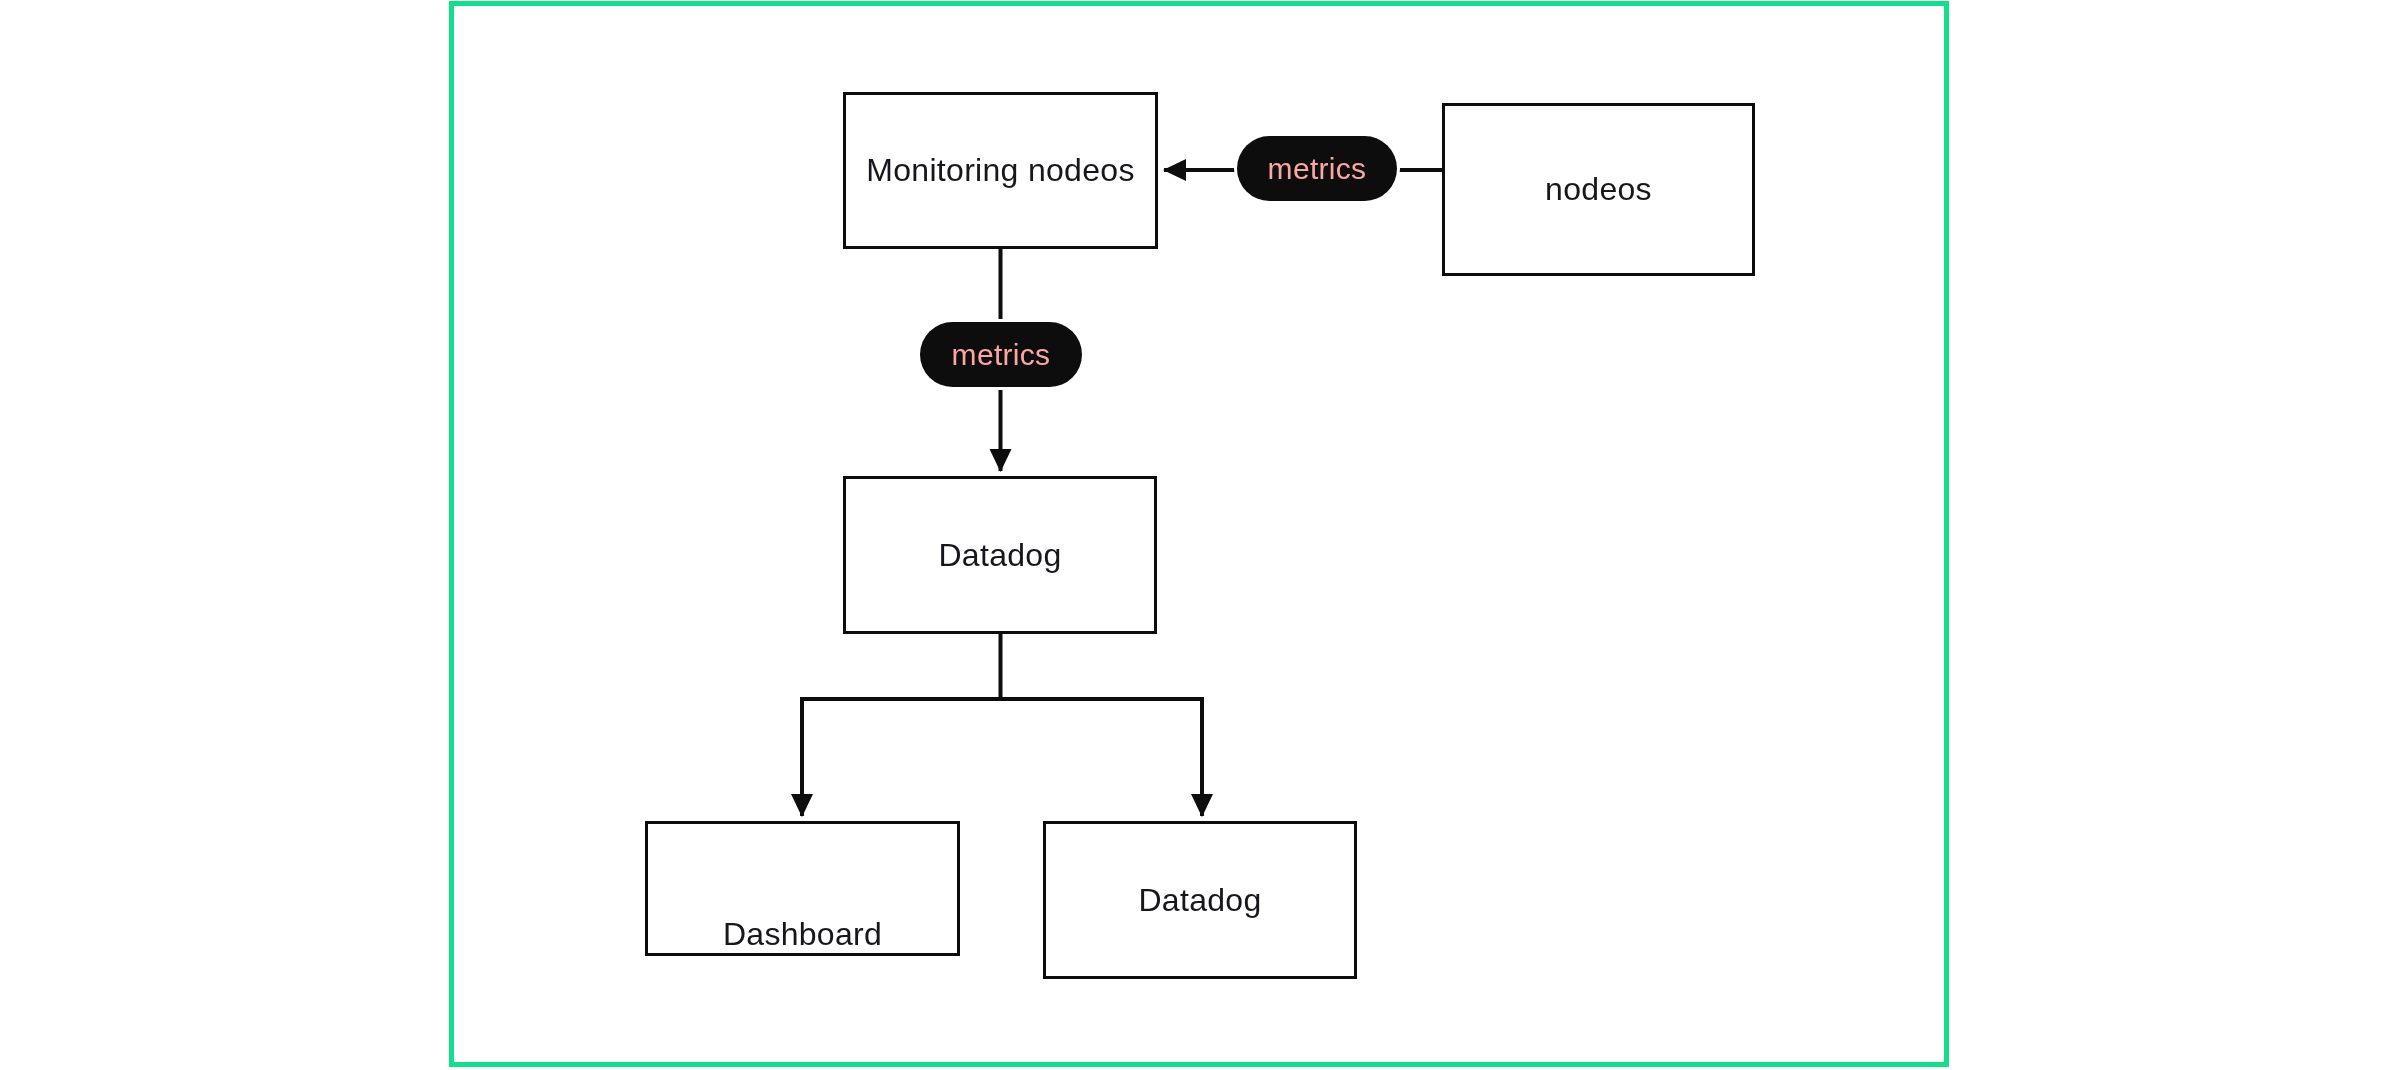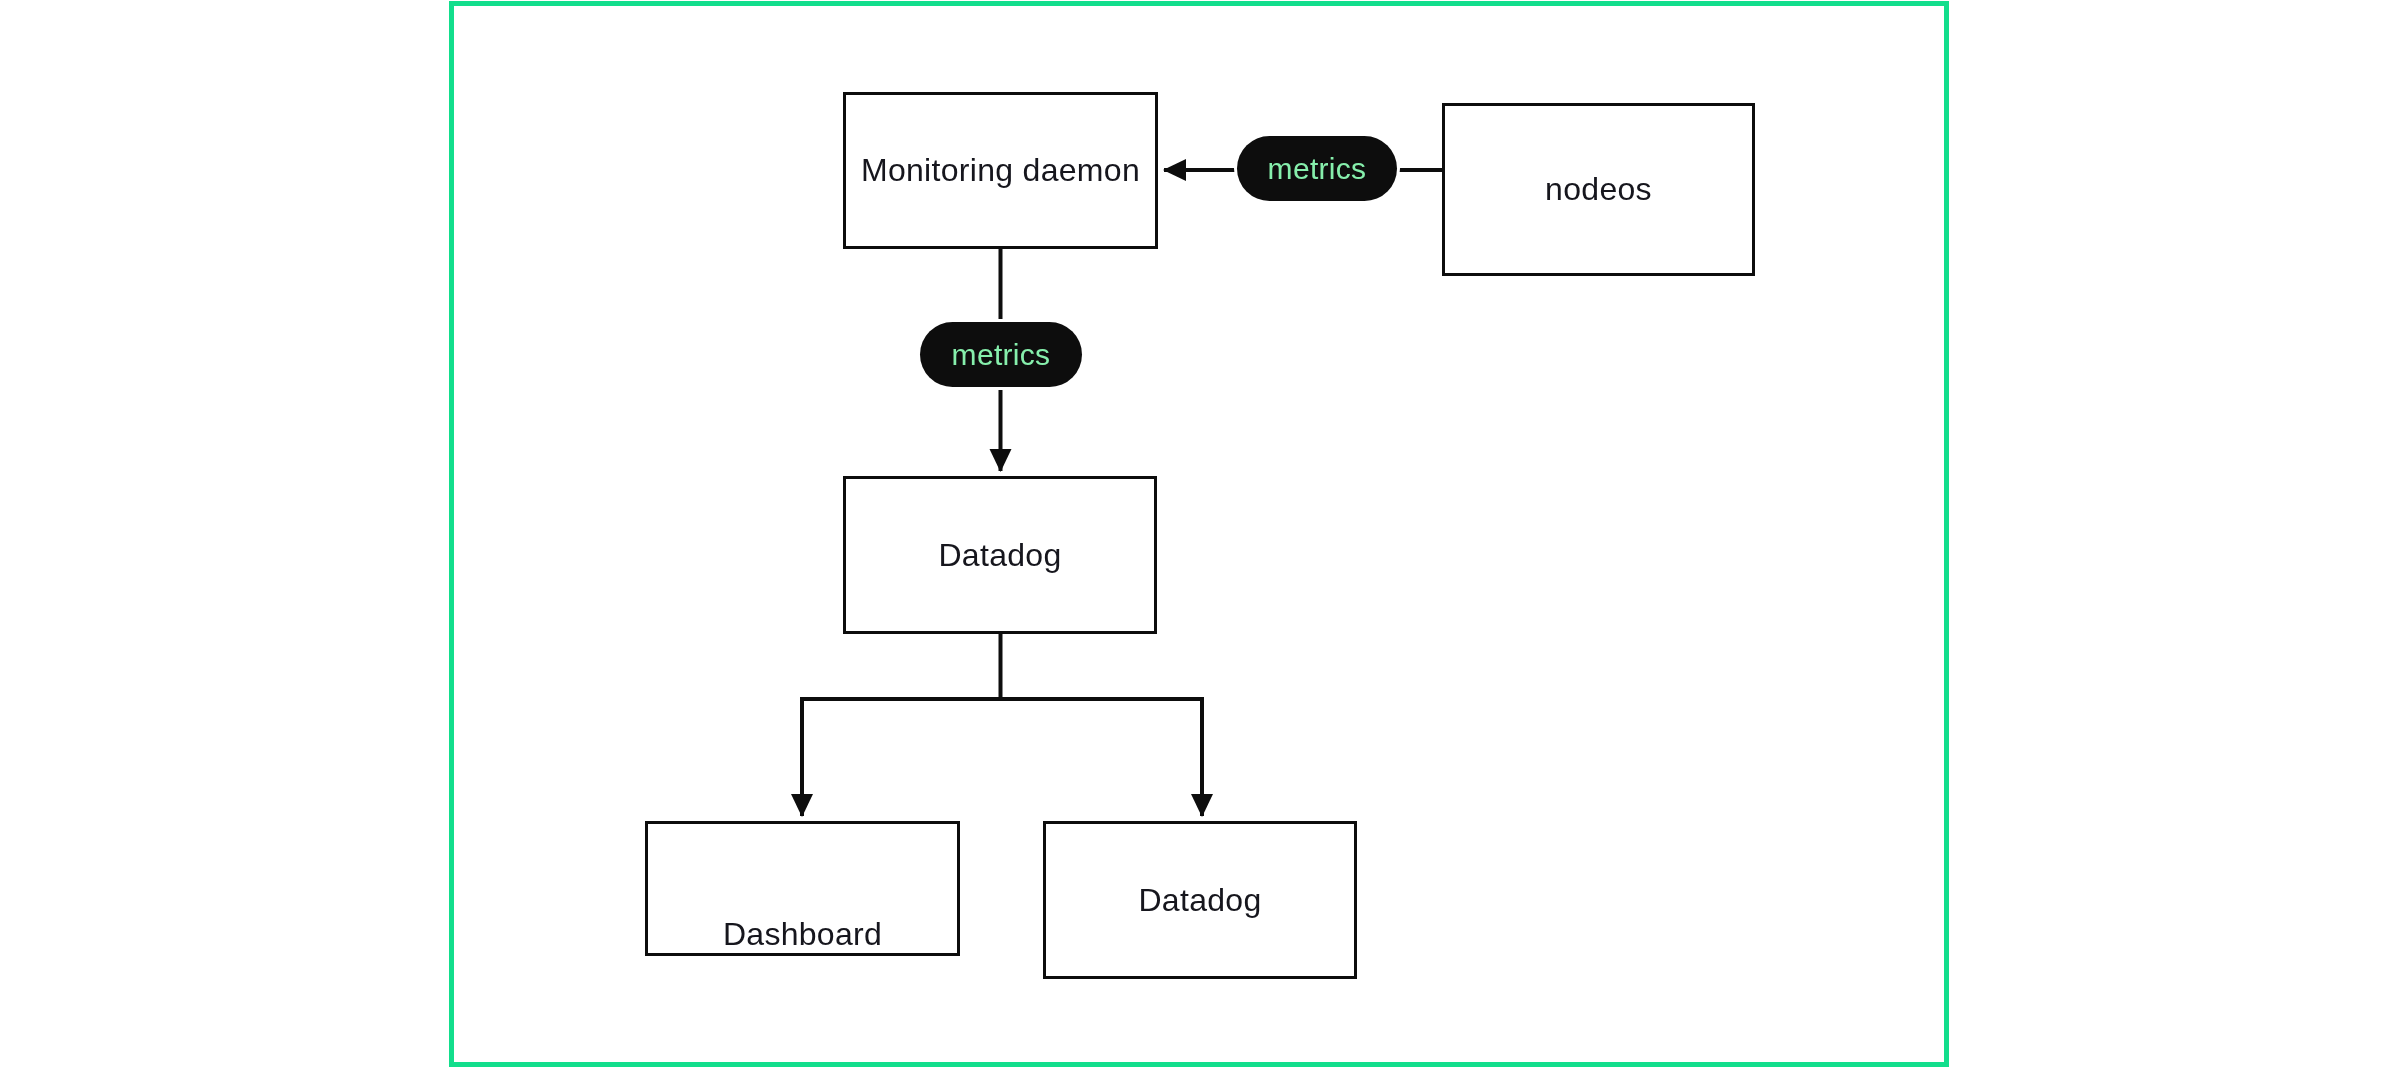--- a/index.html
+++ b/index.html
@@ -46,21 +46,21 @@
     white-space: nowrap;
   }
   .node-monitoring-daemon { left: 843px;  top: 92px;  width: 315px; height: 157px; }
   .node-nodeos            { left: 1442px; top: 103px;  width: 313px; height: 173px; }
   .node-datadog           { left: 843px;  top: 476px; width: 314px; height: 158px; justify-content: center; }
   .node-dashboard         { left: 645px;  top: 821px; width: 315px; height: 135px; align-items: flex-end; }
   .node-alerts            { left: 1043px; top: 821px; width: 314px; height: 158px; }
   .edge-pill {
     position: absolute;
     background: #0d0d0d;
-    color: #86efac;
+    color: #fca5a5;
     border-radius: 34px;
     display: flex;
     align-items: center;
     justify-content: center;
     font-size: 30px;
     letter-spacing: 0.3px;
     box-shadow: 0 0 0 3px #ffffff;
     white-space: nowrap;
   }
   .pill-metrics-1 { left: 1237px; top: 136px; width: 160px; height: 65px; }
@@ -87,21 +87,21 @@
     <path d="M1000.5,634 L1000.5,699" stroke="#0d0d0d" stroke-width="4" fill="none"></path>
 
     <path d="M802,699 L1202,699" stroke="#0d0d0d" stroke-width="4" fill="none"></path>
 
     <path d="M802,697 L802,816" stroke="#0d0d0d" stroke-width="4" fill="none" marker-end="url(#arrowhead)"></path>
 
     <path d="M1202,697 L1202,816" stroke="#0d0d0d" stroke-width="4" fill="none" marker-end="url(#arrowhead)"></path>
   </svg>
 
   <div class="node node-monitoring-daemon">
-    <span>Monitoring daemon</span>
+    <span>Monitoring nodeos</span>
   </div>
 
   <div class="node node-nodeos">
     <span>nodeos</span>
   </div>
 
   <div class="node node-datadog">
     <span>Datadog</span>
   </div>
 

